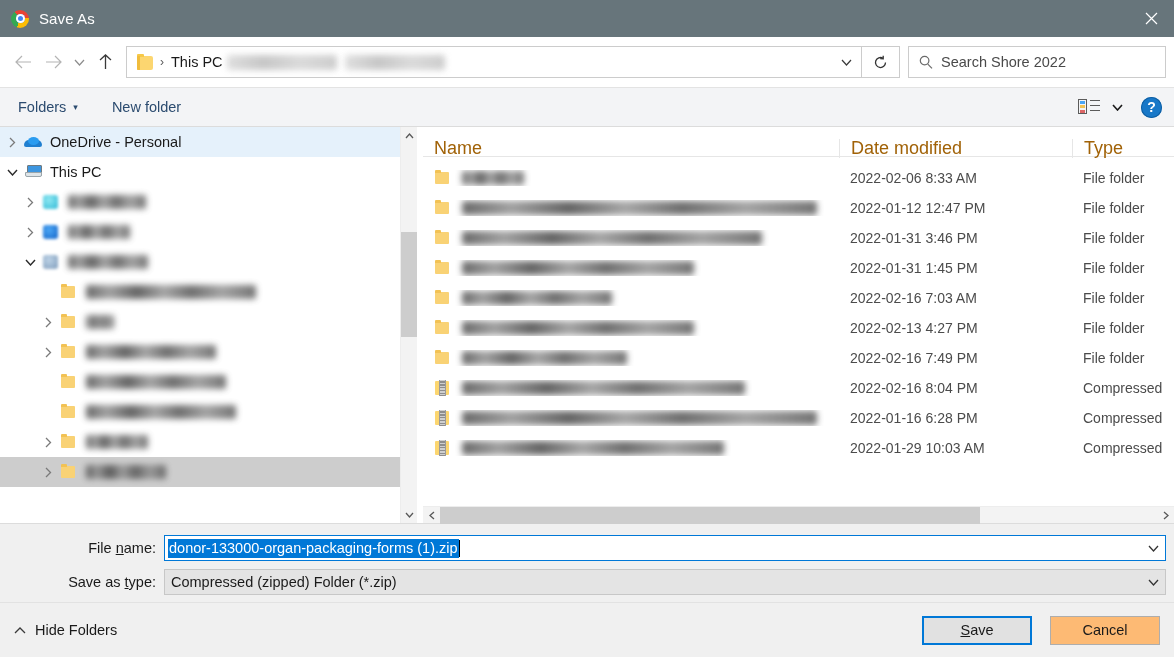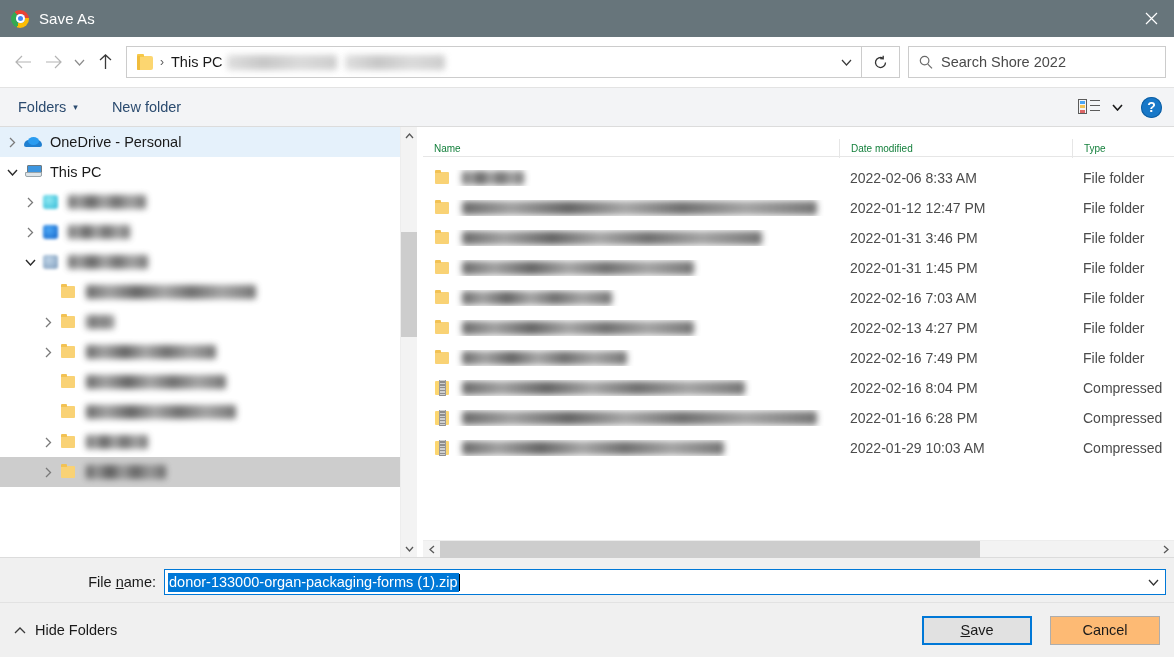--- a/index.html
+++ b/index.html
@@ -140,21 +140,21 @@
   
   .splitter { width: 6px; flex: 0 0 6px; background: #ffffff; }
 
   
   .filelist { flex: 1 1 auto; background: #ffffff; display: flex; flex-direction: column; min-width: 0; position: relative; }
   .fl-head {
     height: 30px; flex: 0 0 30px; display: flex; align-items: center;
     border-bottom: 1px solid #e6e6e6; background: #ffffff;
   }
   .fl-head .col {
-    font-size: 10px; color: #15803d; padding-left: 11px;
+    font-size: 18px; color: #a16207; padding-left: 11px;
     border-left: 1px solid #e6e6e6; height: 19px; display: flex; align-items: center; margin-top: 14px;
   }
   .fl-head .col:first-child { border-left: none; }
   .col-name { width: 416px; flex: 0 0 416px; }
   .col-date { width: 233px; flex: 0 0 233px; }
   .col-type { flex: 1 1 auto; }
   .fl-rows { flex: 1 1 auto; overflow: hidden; padding-top: 6px; }
   .fl-row { height: 30px; display: flex; align-items: center; font-size: 14px; color: #4b4b4b; }
   .fl-name { width: 416px; flex: 0 0 416px; display: flex; align-items: center; padding-left: 11px; overflow: hidden; }
   .fl-icon { width: 17px; height: 16px; flex: 0 0 17px; margin-right: 11px; position: relative; }
@@ -689,20 +689,33 @@
       <div class="fname-field">
         <span class="fname-sel">donor-133000-organ-packaging-forms (1).zip</span>
         <span class="caret-line"></span>
         <div class="fname-drop">
           <svg width="11" height="7" viewBox="0 0 11 7">
               <path d="M1 1 L5.5 6 L10 1" stroke="currentColor" stroke-width="1.3" fill="none"></path>
             </svg>
         </div>
       </div>
     </div>
+    <div class="form-row">
+      <div class="form-label">
+        <span>Save as </span><u>t</u><span>ype:</span>
+      </div>
+      <div class="stype-field">
+        <span class="stype-text">Compressed (zipped) Folder (*.zip)</span>
+        <div class="stype-drop">
+          <svg width="11" height="7" viewBox="0 0 11 7">
+              <path d="M1 1 L5.5 6 L10 1" stroke="currentColor" stroke-width="1.3" fill="none"></path>
+            </svg>
+        </div>
+      </div>
+    </div>
   </div>
 
   <div class="footer">
     <div class="hide-folders">
       <span class="hf-chev">
         <svg width="12" height="7" viewBox="0 0 12 7">
             <path d="M1 6 L6 1 L11 6" stroke="#3a3a3a" stroke-width="1.3" fill="none"></path>
           </svg>
       </span>
       <span>Hide Folders</span>

